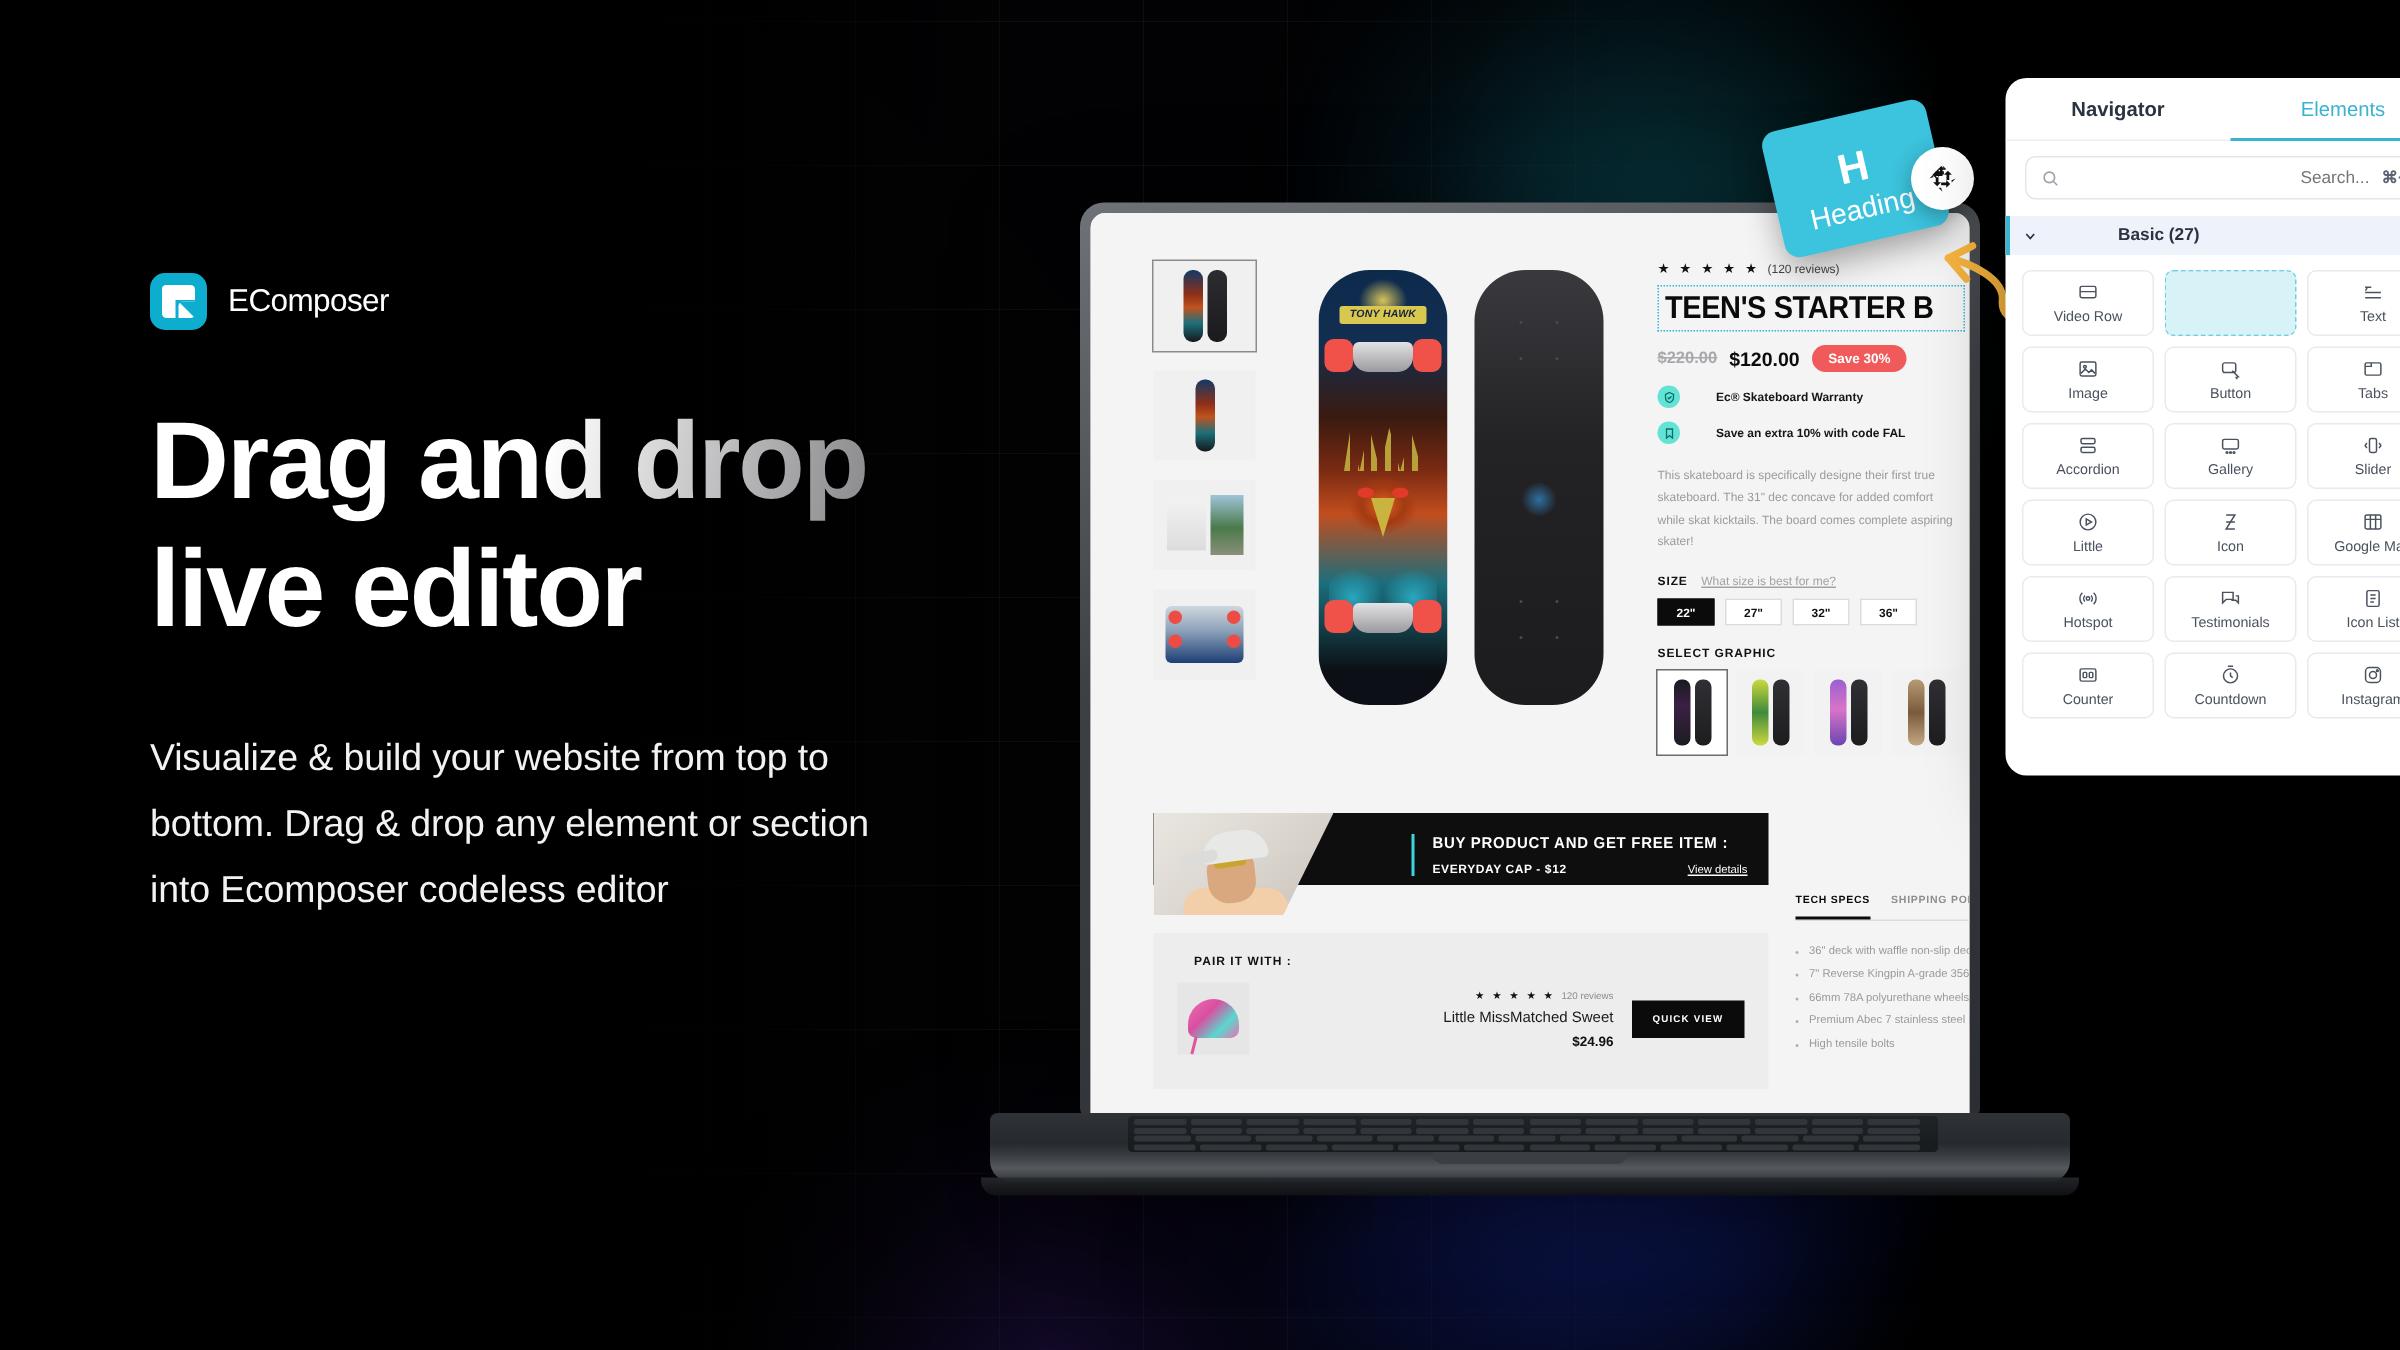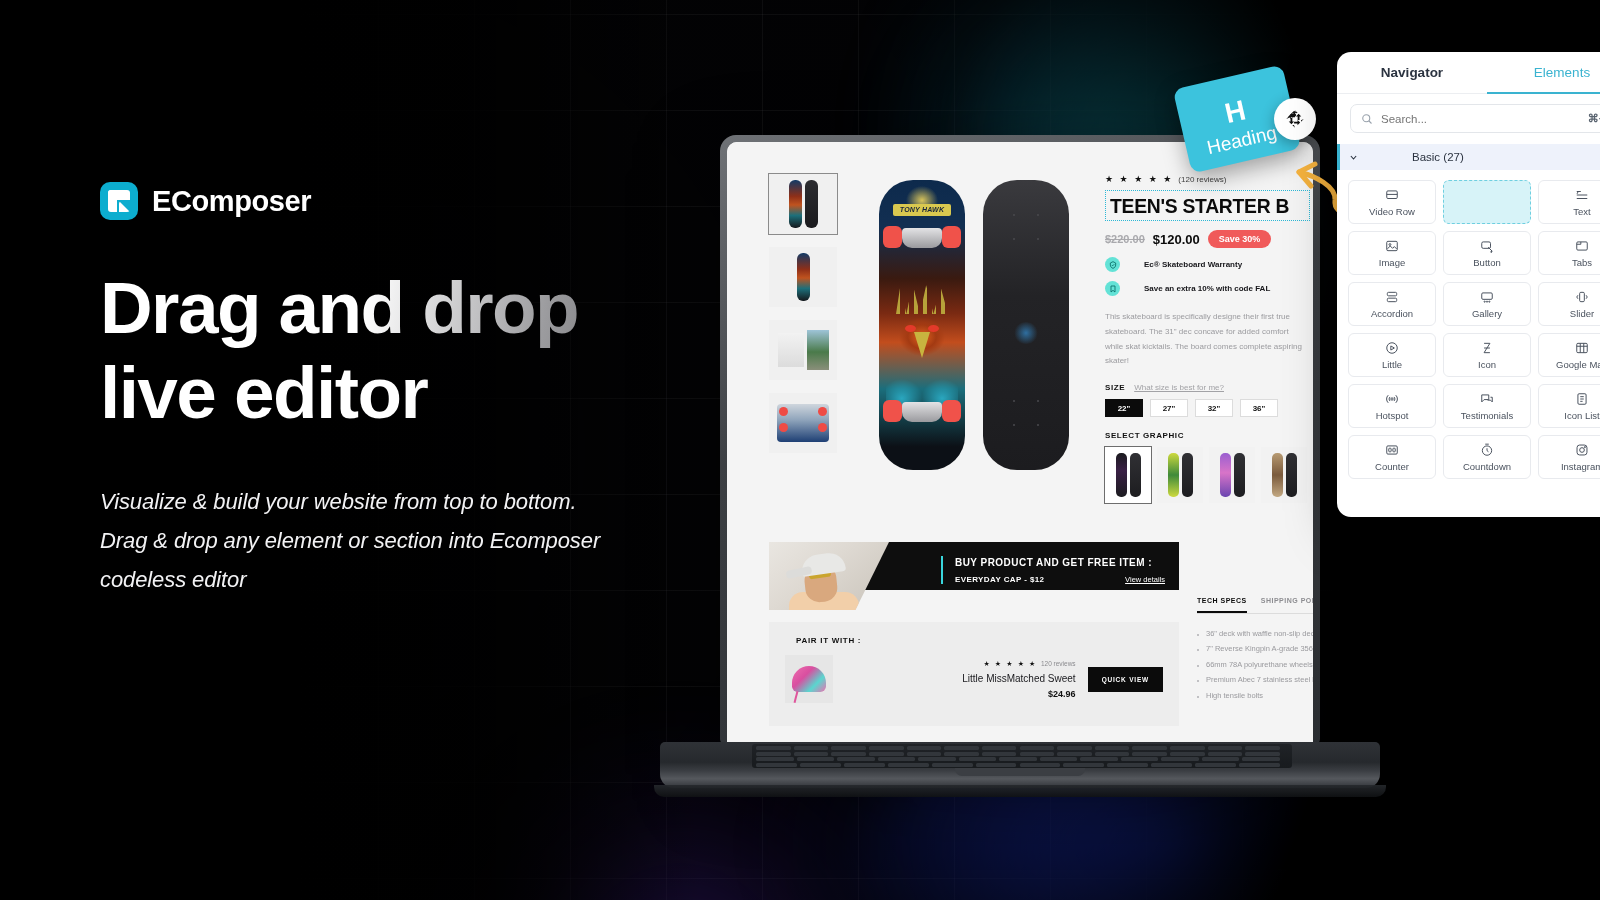--- a/index.html
+++ b/index.html
@@ -38,30 +38,30 @@
   .logo-mark { width:38px; height:38px; border-radius:10px; background:#0cadcf; position:relative; flex:0 0 auto;
     box-shadow:0 0 0 0 rgba(0,0,0,0); }
   .logo-mark::before { content:""; position:absolute; left:8px; top:8px; width:22px; height:10px;
     background:#fff; border-radius:3px 3px 0 0; }
   .logo-mark::after { content:""; position:absolute; left:8px; top:8px; width:9px; height:22px;
     background:#fff; border-radius:3px 0 0 3px; }
   .logo-notch { position:absolute; right:8px; bottom:8px; width:11px; height:11px; background:#fff;
     border-radius:3px 0 3px 0; }
   .logo-notch::after { content:""; position:absolute; right:0; top:0; width:0; height:0;
     border-left:11px solid transparent; border-top:11px solid #0cadcf; }
-  .logo-text { font-size:29px; font-weight:700; color:#fff; letter-spacing:-.4px; }
+  .logo-text { font-size:21px; font-weight:400; color:#fff; letter-spacing:-.4px; }
 
   .headline { margin-top:46px; font-size:73px; line-height:1.16; font-weight:700; letter-spacing:-1.6px; }
   .headline .l1, .headline .l2 { display:block; }
   .headline .l1 { background:linear-gradient(100deg,#ffffff 0%,#ffffff 44%,#9b9b9e 74%,#59595d 100%);
     -webkit-background-clip:text; background-clip:text; color:transparent; }
   .headline .l2 { background:linear-gradient(100deg,#ffffff 0%,#ffffff 52%,#a7a7aa 80%,#5d5d61 100%);
     -webkit-background-clip:text; background-clip:text; color:transparent; }
 
-  .subcopy { margin-top:48px; font-size:22px; line-height:1.76; color:#f2f2f4; font-weight:400; letter-spacing:-.1px; width:520px;font-style:italic; }
+  .subcopy { margin-top:48px; font-size:25px; line-height:1.76; color:#f2f2f4; font-weight:400; letter-spacing:-.1px; width:520px; }
 
   
   .laptop { position:absolute; left:660px; top:130px; width:720px; height:690px; }
   .screen-body { position:absolute; left:60px; top:5px; width:600px; height:610px;
     background:linear-gradient(160deg,#6f7276 0%,#3c3f43 40%,#2a2d31 100%);
     border-radius:16px 16px 6px 6px; padding:7px 7px 0 7px;
     box-shadow:0 30px 80px rgba(0,0,0,.55); }
   .screen { width:100%; height:100%; background:#f4f4f4; border-radius:10px 10px 2px 2px; overflow:hidden; position:relative; }
   .laptop-base { position:absolute; left:0; top:612px; width:720px; height:46px;
     background:linear-gradient(180deg,#2f3237 0%,#26292d 44%,#3a3d42 62%,#55585d 80%,#303338 100%);
@@ -206,26 +206,26 @@
   
   .panel { position:absolute; left:1337px; top:52px; width:300px; height:465px; background:#fff;
     border-radius:14px; box-shadow:0 16px 50px rgba(0,0,0,.35); overflow:hidden; }
   .panel-tabs { display:flex; height:42px; border-bottom:1px solid #eceef1; }
   .ptab { flex:1; display:flex; align-items:center; justify-content:center; font-size:13.5px; font-weight:700; color:#2b3340; position:relative; }
   .ptab.on { color:#3ab3d0; font-weight:400; }
   .ptab.on::after { content:""; position:absolute; left:0; right:0; bottom:-1px; height:2.5px; background:#3ab3d0; }
   .psearch-wrap { padding:10px 13px 9px 13px; }
   .psearch { height:29px; border:1px solid #e3e6ea; border-radius:7px; display:flex; align-items:center; gap:8px; padding:0 10px; }
   .psearch svg { width:12px; height:12px; flex:0 0 auto; }
-  .psearch input { border:0; outline:0; flex:1; font-size:11.5px; color:#7b848f; font-family:"Liberation Sans", sans-serif; background:transparent; }
+  .psearch input { border:0; outline:0; flex:1; font-size:11.5px; color:#7b848f; font-family:"Liberation Sans", sans-serif; background:transparent;text-align:right; }
   .psearch .kbdhint { font-size:11px; color:#5a6470; font-weight:700; }
   .section-head { margin:2px 0 0 0; height:26px; background:#eef2fb; border-left:3px solid #3ab3d0;
     display:flex; align-items:center; gap:7px; padding-left:9px; }
   .section-head .chev { width:9px; height:9px; }
-  .section-head span { font-size:11.5px; font-weight:400; color:#2b3340;padding-left:47px; }
+  .section-head span { font-size:11.5px; font-weight:700; color:#2b3340;padding-left:47px; }
   .grid { display:grid; grid-template-columns:repeat(3,1fr); gap:7px; padding:10px 11px; }
   .cell { height:44px; border:1px solid #e8eaee; border-radius:6px; display:flex; flex-direction:column;
     align-items:center; justify-content:center; gap:4px; background:#fff; }
   .cell svg { width:14px; height:14px; }
   .cell span { font-size:9.5px; color:#4a525e; white-space:nowrap; }
   .cell.ghost { border:1.5px dashed #6fcfe0; background:#d7f3f8; }
 </style>
 </head>
 <body>
 

